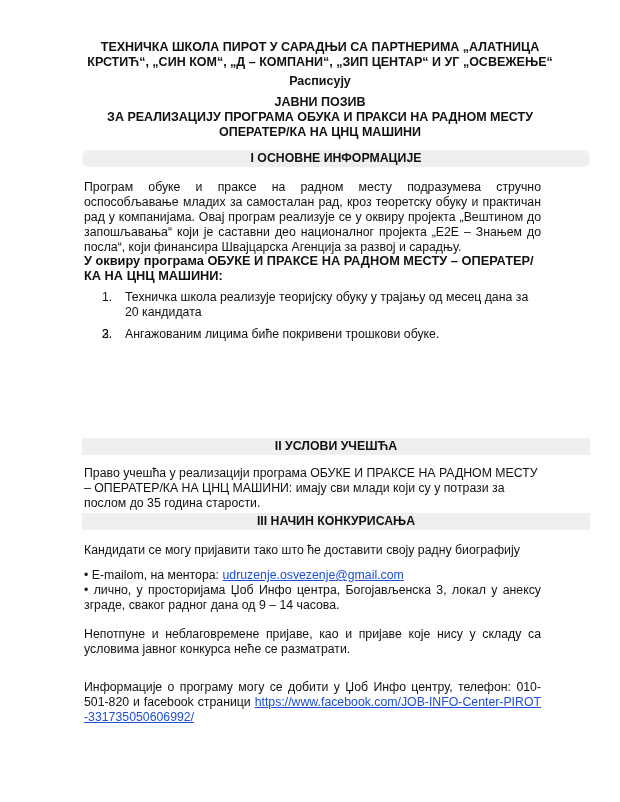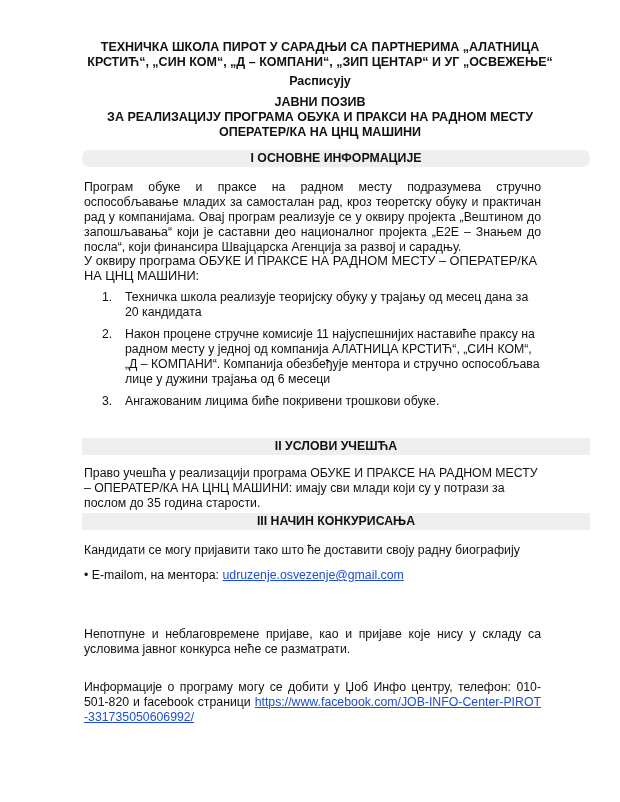--- a/index.html
+++ b/index.html
@@ -16,21 +16,21 @@
   .bar {
     position: absolute; left: 82px; width: 508px; height: 17px;
     background: #efefef; text-align: center; font-weight: bold;
     font-size: 12.3px; line-height: 17px;
   }
   .para {
     position: absolute; left: 84px; width: 457px; line-height: 15px;
     text-align: justify;
   }
   .para.left { text-align: left; }
-  .bold { font-weight: normal; }
+  .bold { font-weight: bold; }
   ol.items {
     position: absolute; left: 84px; width: 457px; margin: 0; padding: 0;
     list-style: none;
   }
   ol.items li { position: relative; padding-left: 41px; line-height: 15px; margin-bottom: 7px; }
   ol.items li .num { position: absolute; left: 18px; top: 0; }
   a.link { color: #1d4ed8; text-decoration: underline; }
 </style>
 </head>
 <body>
@@ -52,38 +52,38 @@
 
   <div class="para left bold" style="top:253px; font-size:12.8px;">У оквиру  програма ОБУКЕ  И ПРАКСЕ НА РАДНОМ МЕСТУ – ОПЕРАТЕР/КА НА ЦНЦ МАШИНИ:</div>
 
   <ol class="items" style="top:290px;">
     <li>
       <span class="num">1.</span>
       <span>Техничка школа реализује теоријску обуку у трајању од месец дана за 20 кандидата</span>
     </li>
     <li>
       <span class="num">2.</span>
-      <span>Након процене стручне комисије 11 најуспешнијих наставиће праксу на радном месту у једној од компанија АЛАТНИЦА КРСТИЋ“, „СИН КОМ“, „Д – КОМПАНИ“. Компанија обезбеђује ментора и стручно оспособљава лице у дужини трајања од 6 месеци</span>
     </li>
     <li>
       <span class="num">3.</span>
       <span>Ангажованим лицима биће покривени  трошкови обуке.</span>
     </li>
   </ol>
 
 
   <div class="bar" style="top:438px;">II УСЛОВИ УЧЕШЋА</div>
   <div class="para left" style="top:466px;">Право учешћа у реализацији програма ОБУКЕ И ПРАКСЕ НА РАДНОМ МЕСТУ – ОПЕРАТЕР/КА НА ЦНЦ МАШИНИ: имају сви млади који су у потрази за послом до 35 година старости.</div>
 
   <div class="bar" style="top:513px;">III НАЧИН КОНКУРИСАЊА</div>
   <div class="para left" style="top:543px;">Кандидати се могу пријавити тако што ће доставити своју радну биографију</div>
 
   <div class="para left" style="top:568px;">
     <span>• E-mailom, на ментора: </span><a class="link" href="#">udruzenje.osvezenje@gmail.com</a>
   </div>
+  <div class="para" style="top:583px;">• лично, у просторијама Џоб Инфо центра, Богојављенска 3, локал у анексу зграде, сваког радног дана од 9 – 14 часова.</div>
 
   <div class="para" style="top:627px;">Непотпуне и неблаговремене пријаве, као и пријаве које нису у складу са условима јавног конкурса неће се  разматрати.</div>
 
 
   <div class="para" style="top:680px;">
     <span>Информације о програму могу се добити  у Џоб Инфо центру, телефон: 010-501-820 и facebook страници </span><a class="link" href="#" style="word-break:break-all;">https://www.facebook.com/JOB-INFO-Center-PIROT-331735050606992/</a>
   </div>
 
 
 </div>

